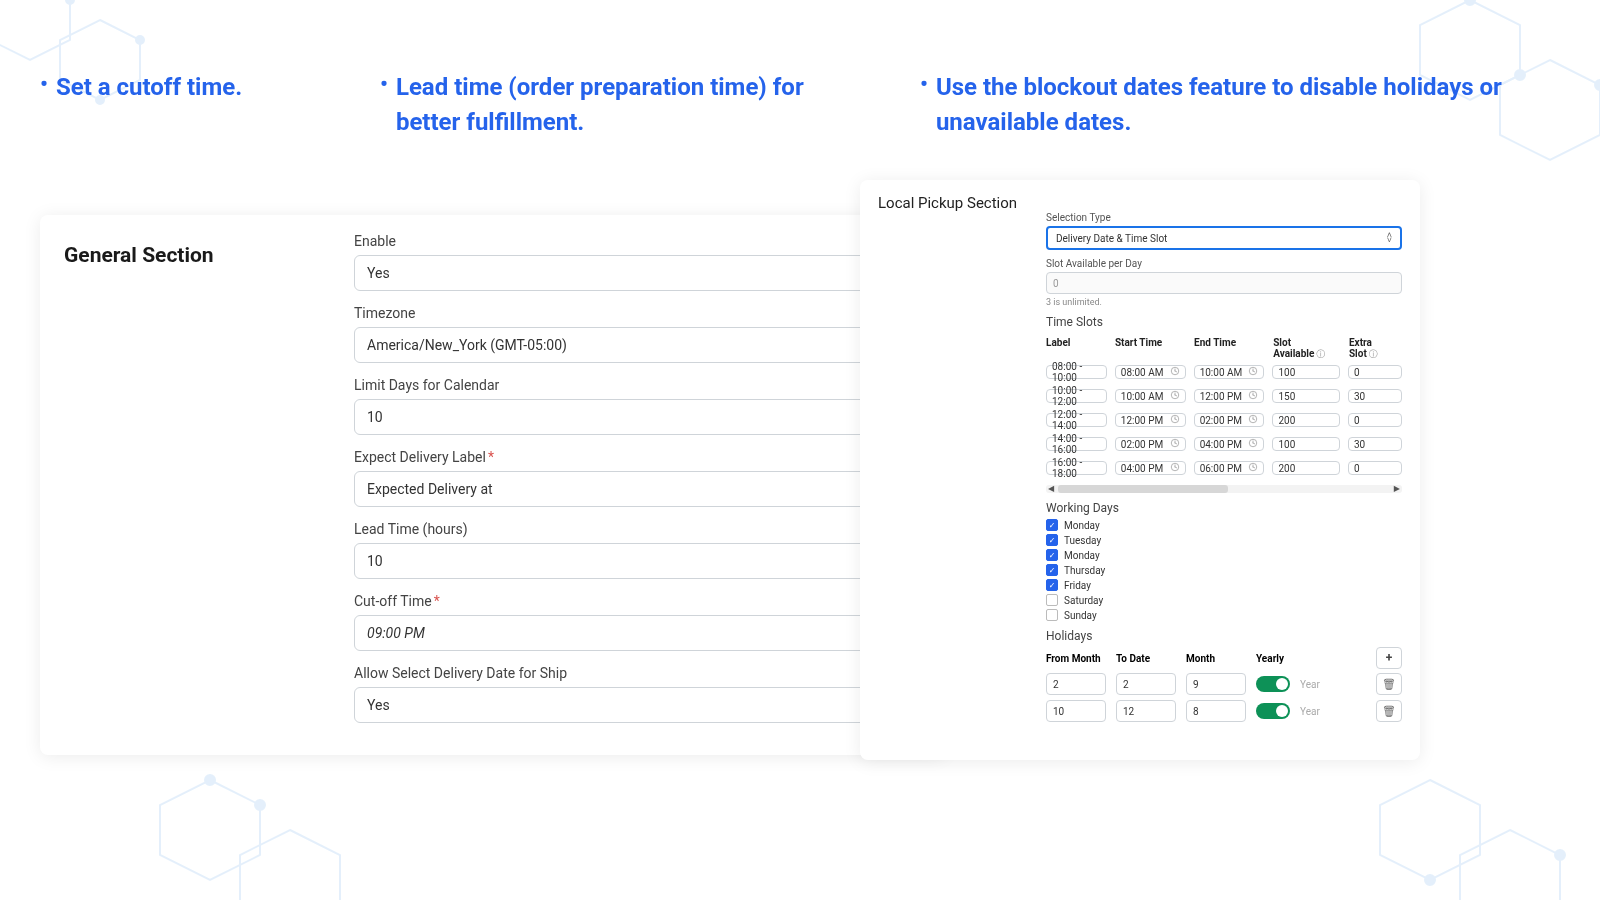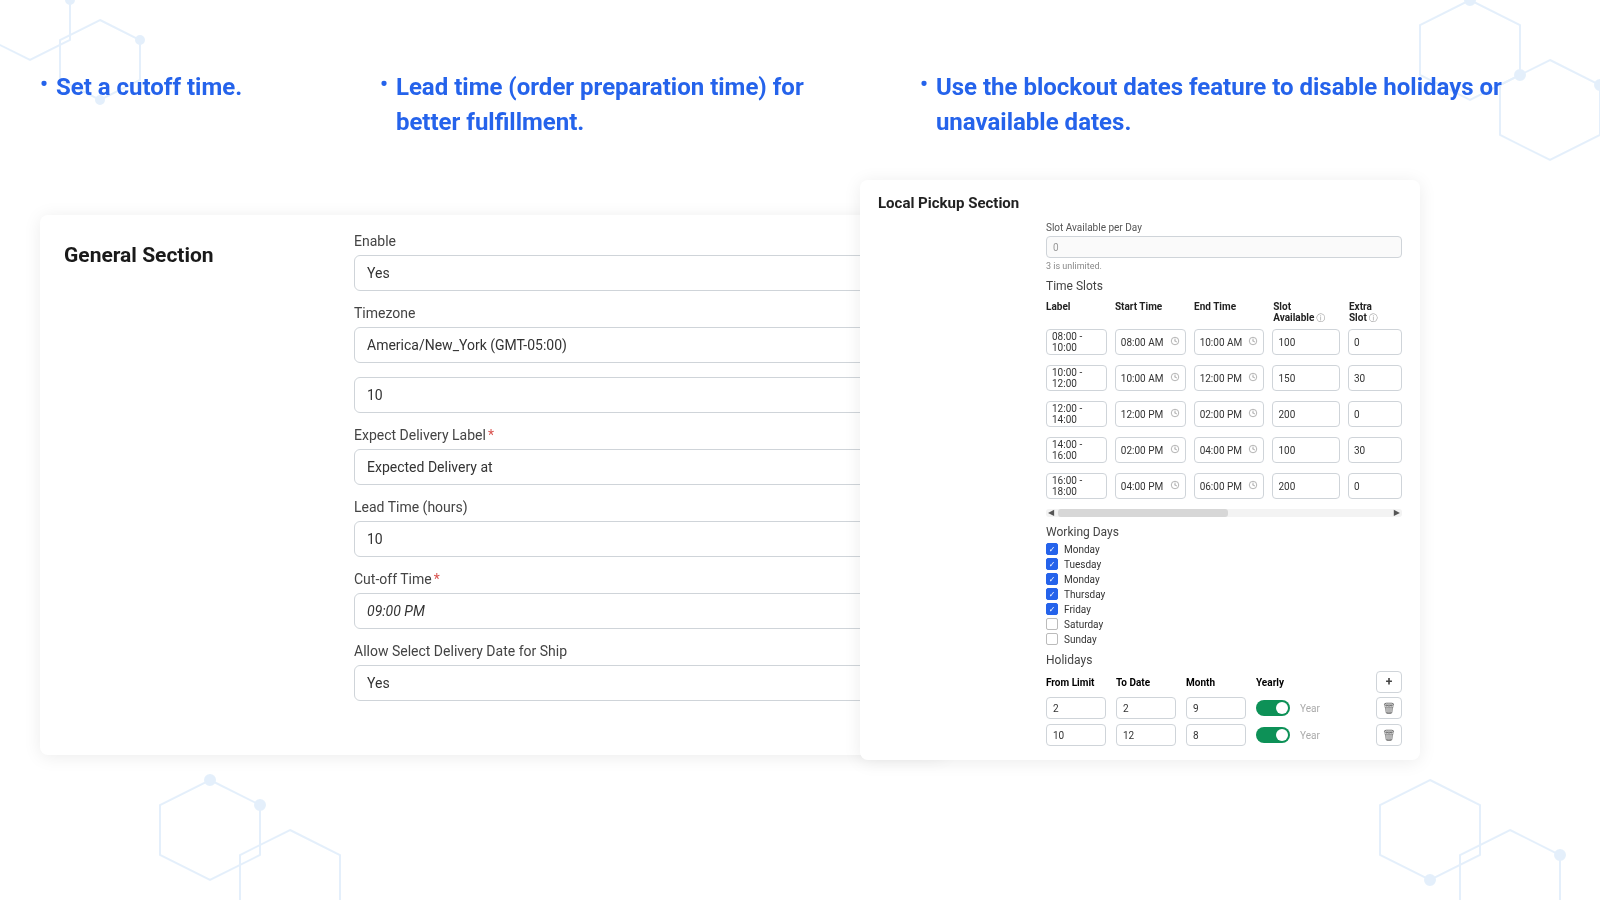--- a/index.html
+++ b/index.html
@@ -90,21 +90,21 @@
   top: 180px;
   left: 860px;
   width: 560px;
   height: 580px;
   background: #fff;
   border-radius: 8px;
   box-shadow: 0 2px 18px rgba(0,0,0,0.08);
   padding: 14px 18px;
   font-size: 11px;
 }
-.pickup-panel h3 { font-size: 15px; font-weight: 700; color: #222; margin-bottom: 10px; }
+.pickup-panel h3 { font-size: 15px; font-weight: 400; color: #222; }
 .pickup-form-row { margin-bottom: 8px; }
 .pickup-label { font-size: 10px; color: #555; margin-bottom: 3px; display:block;}
 .pickup-select-blue {
   height: 24px; width:100%; border:2px solid #1a73e8; border-radius:4px;
   font-size:10px; padding:0 8px; color:#333; display:flex; align-items:center; justify-content:space-between;
 }
 .pickup-select-blue .caret { font-size:9px; color:#666; display:flex;flex-direction:column;line-height:5px;}
 .pickup-input-sm {
   height: 22px; width:100%; border:1px solid #cfd4d9; border-radius:4px;
   font-size:10px; padding:0 6px; color:#333; background:#fafafa;
@@ -112,21 +112,21 @@
 .pickup-hint { font-size:9px; color:#888; margin-top:3px; }
 .subheading { font-size:12px; color:#444; margin:8px 0 4px; }
 
 .slot-table { width:100%; }
 .slot-head { display:flex; font-weight:700; font-size:10px; color:#222; padding:4px 0; gap:9px;}
 .slot-head > div, .slot-row > div { }
 .col-label{width:70px;} .col-start{width:82px;} .col-end{width:82px;}
 .col-avail{width:78px;} .col-extra{width:62px;}
 .slot-head .info{font-weight:400;color:#999;font-size:9px;margin-left:2px;}
 .slot-row { display:flex; gap:8px; margin-bottom:10px;}
-.slot-cell { height:26px; border:1px solid #cfd4d9; border-radius:4px; font-size:10px; padding:0 5px; display:flex; align-items:center; color:#333; position:relative;}
+.slot-cell { height:14px; border:1px solid #cfd4d9; border-radius:4px; font-size:10px; padding:0 5px; display:flex; align-items:center; color:#333; position:relative;}
 .slot-cell.time .clk{margin-left:auto;color:#888;font-size:10px;}
 .hscroll { height:8px; background:#f3f3f3; border-radius:3px; position:relative; margin:4px 0 8px;}
 .hscroll .thumb{position:absolute;left:12px;width:170px;height:100%;background:#d7d7d7;border-radius:3px;}
 .hscroll .arr{position:absolute;top:-1px;font-size:8px;color:#555;}
 .hscroll .arr.l{left:2px;} .hscroll .arr.r{right:2px;}
 
 .check-list { margin-top:4px; }
 .check-row { display:flex; align-items:center; gap:6px; font-size:10px; color:#333; margin:3px 0;}
 .cb { width:12px;height:12px;border:1px solid #bbb;border-radius:2px;display:inline-flex;align-items:center;justify-content:center;font-size:8px;color:#fff;}
 .cb.on { background:#2563eb;border-color:#2563eb;}
@@ -220,20 +220,21 @@
       </div>
     </div>
     <div class="form-group">
       <label class="form-label">Timezone</label>
       <div class="form-select">
         <span>America/New_York (GMT-05:00)</span>
         <span class="select-caret">˄<br>˅</span>
       </div>
     </div>
     <div class="form-group">
+      <label class="form-label">Limit Days for Calendar</label>
       <div class="form-control" style="display:flex;align-items:center;">
         <span>10</span>
       </div>
     </div>
     <div class="form-group">
       <label class="form-label"><span>Expect Delivery Label</span><span class="req">*</span></label>
       <div class="form-control" style="display:flex;align-items:center;">
         <span>Expected Delivery at</span>
       </div>
     </div>
@@ -264,20 +265,27 @@
       </div>
     </div>
   </div>
 </div>
 
 <div class="pickup-panel">
   <h3>Local Pickup Section</h3>
 
   <div style="padding-left:168px;">
     <div class="pickup-form-row">
+      <span class="pickup-label">Selection Type</span>
+      <div class="pickup-select-blue">
+        <span>Delivery Date &amp; Time Slot</span>
+        <span class="caret">˄<br>˅</span>
+      </div>
+    </div>
+    <div class="pickup-form-row">
       <span class="pickup-label">Slot Available per Day</span>
       <div class="pickup-input-sm" style="display:flex;align-items:center;color:#999;">
         <span>0</span>
       </div>
       <div class="pickup-hint">3 is unlimited.</div>
     </div>
     <div class="subheading">Time Slots</div>
 
     <div class="slot-table">
       <div class="slot-head">
@@ -398,21 +406,21 @@
           <span>Saturday</span>
         </div>
         <div class="check-row">
           <span class="cb "></span>
           <span>Sunday</span>
         </div>
       </div>
 
     <div class="subheading">Holidays</div>
     <div class="hol-head">
-      <div class="hcol1">From Limit</div>
+      <div class="hcol1">From Month</div>
       <div class="hcol2">To Date</div>
       <div class="hcol3">Month</div>
       <div class="hcol4">Yearly</div>
       <div class="hol-add">+</div>
     </div>
     <div id="holiday-rows">
         <div class="hol-row">
           <div class="hol-inp">2</div>
           <div class="hol-inp">2</div>
           <div class="hol-inp">9</div>

